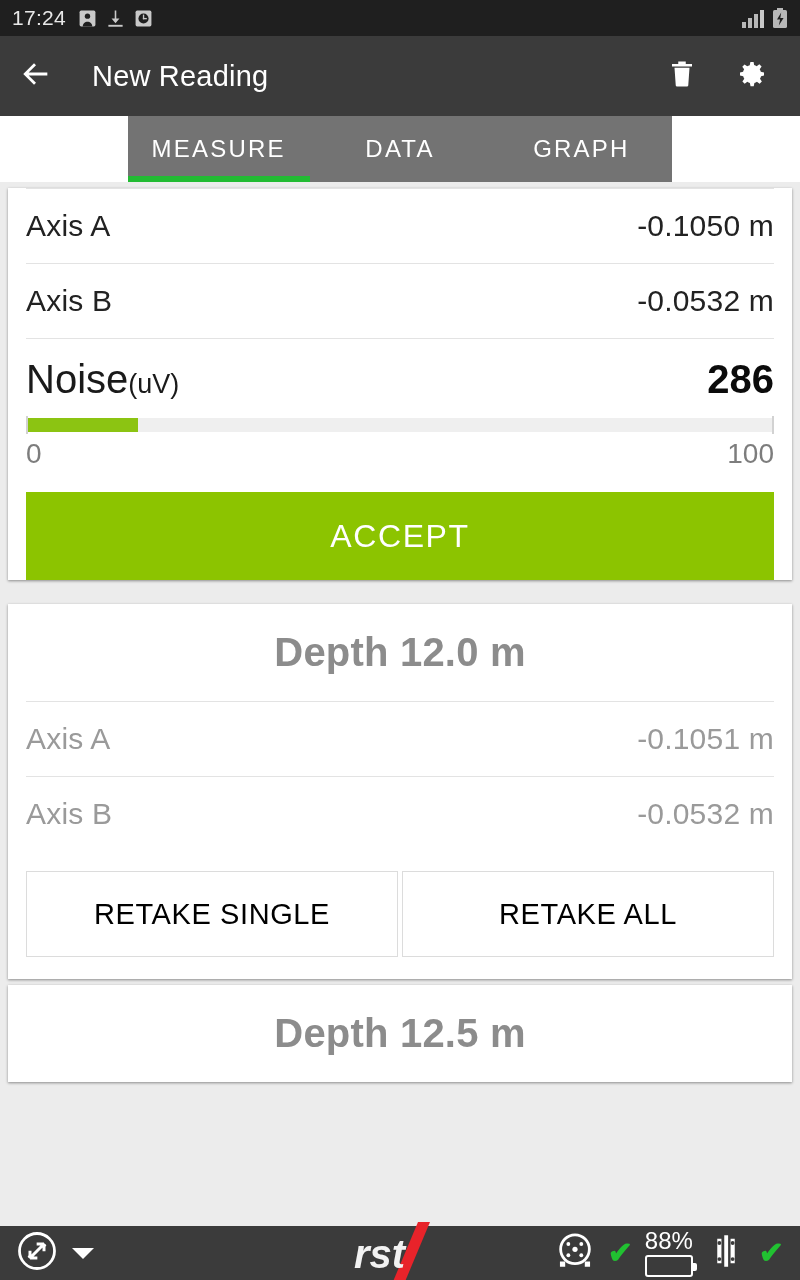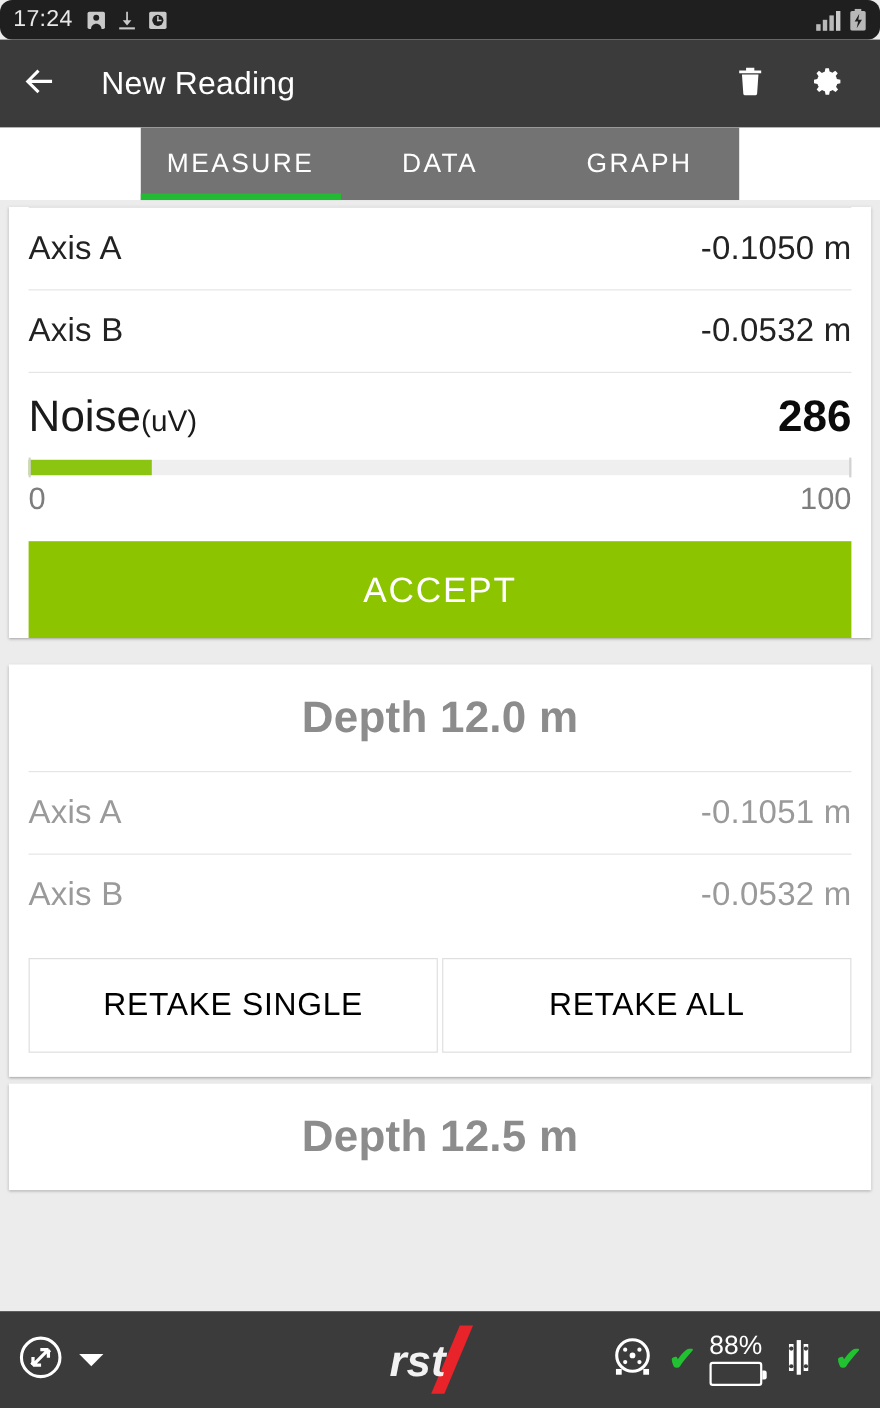--- a/index.html
+++ b/index.html
@@ -17,21 +17,20 @@
   }
 
   
   .statusbar {
     position: absolute; top: 0; left: 0;
     width: 800px; height: 36px;
     background: #1f1f1f;
     display: flex; align-items: center;
     padding: 0 12px;
     box-sizing: border-box;
-    border-radius: 11px;
   }
   .clock {
     color: #e8e8e8; font-size: 21px; letter-spacing: .3px;
     margin-right: 12px;
   }
   .sb-icons { display: flex; align-items: center; gap: 9px; }
   .sb-ico { width: 19px; height: 19px; position: relative; }
   .sb-ico svg { display: block; }
   .sb-right { margin-left: auto; display: flex; align-items: flex-end; gap: 8px; }
   .sigbars { display: flex; align-items: flex-end; gap: 2px; height: 18px; }
@@ -167,21 +166,21 @@
     background: #ffffff;
     border: 1px solid #dcdcdc;
     color: #000000;
     font-size: 29px; letter-spacing: .6px;
     font-family: "Liberation Sans", sans-serif;
   }
 
   
   .bottombar {
     position: absolute; bottom: 0; left: 0;
-    width: 800px; height: 88px;
+    width: 800px; height: 54px;
     background: #3b3b3b;
     display: flex; align-items: center;
     box-sizing: border-box;
     padding: 0 16px;
   }
   .bb-left { display: flex; align-items: center; gap: 14px; }
   .caret-down {
     width: 0; height: 0;
     border-left: 11px solid transparent;
     border-right: 11px solid transparent;

